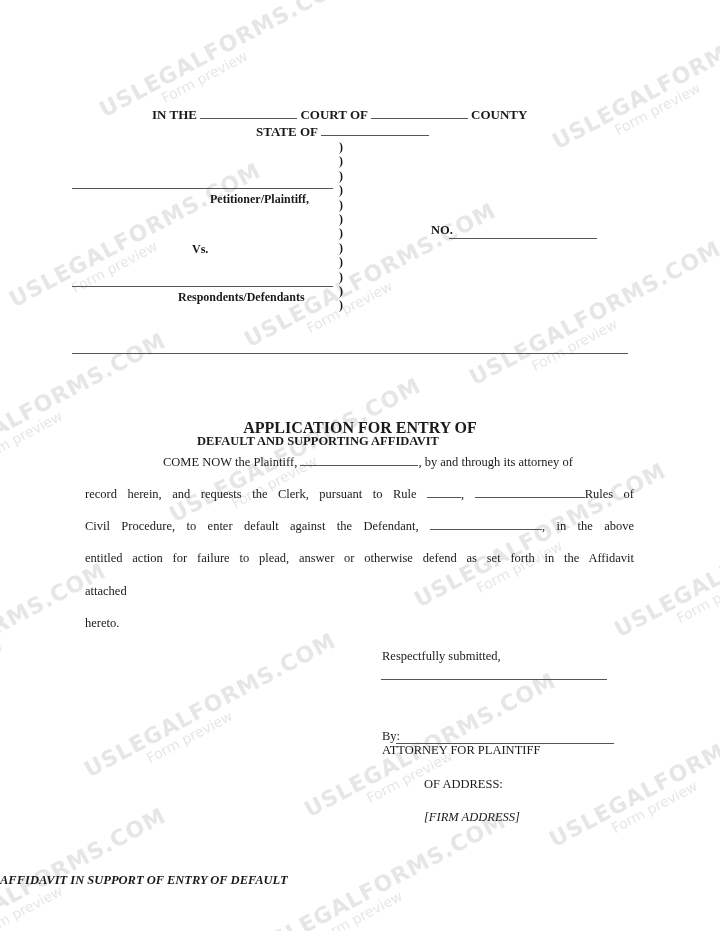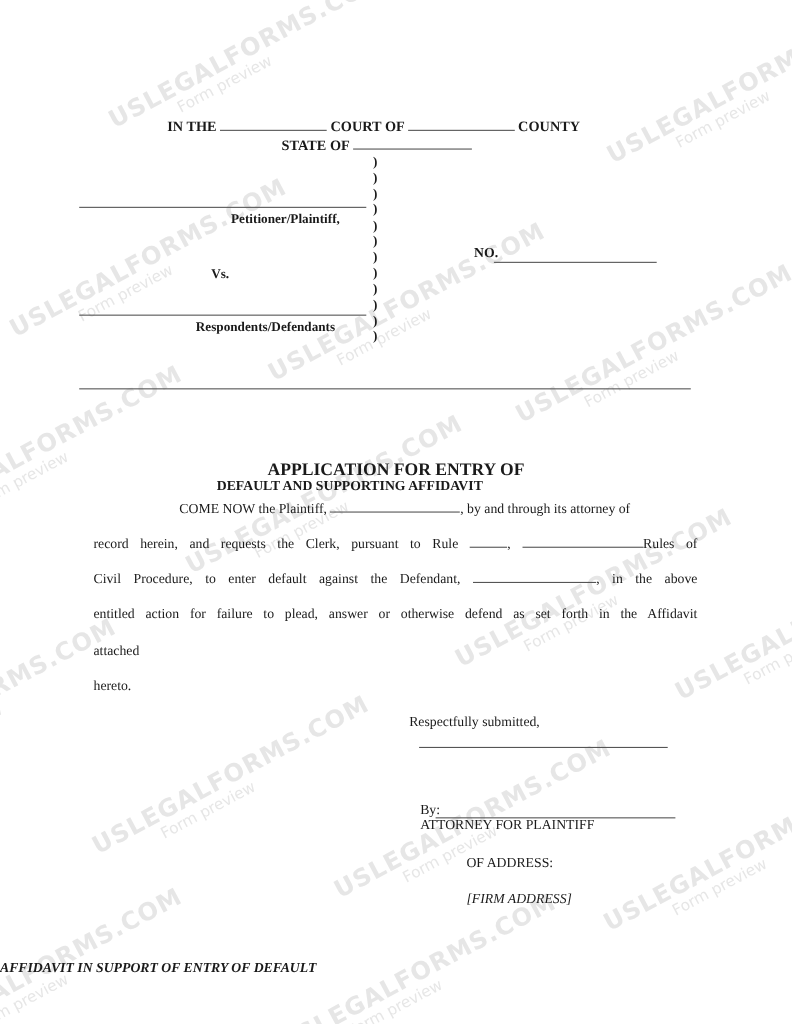--- a/index.html
+++ b/index.html
@@ -133,21 +133,21 @@
   <span class="ul" style="width:110px;"></span><span>Rules of</span>
 </div>
 <div class="body-line justify" style="left:85px; top:518px; width:549px;">
   <span>Civil Procedure, to enter default against the  Defendant,</span>
   <span class="ul" style="width:112px;"></span><span>, in the above</span>
 </div>
 <div class="body-line justify" style="left:85px; top:551px; width:549px;">entitled action for failure to plead,  answer or otherwise defend as set forth in the Affidavit</div>
 <div class="body-line" style="left:85px; top:584px;">attached</div>
 <div class="body-line" style="left:85px; top:616px;">hereto.</div>
 
-<div class="body-line" style="left:372px; top:649px;text-align:center;">Respectfully submitted,</div>
+<div class="body-line" style="left:382px; top:649px;text-align:center;">Respectfully submitted,</div>
 <div class="hline" style="left:381px; top:679px; width:226px;"></div>
 
 <div class="body-line" style="left:382px; top:729px;">By:</div>
 <div class="hline" style="left:396px; top:743px; width:218px;"></div>
 <div class="body-line" style="left:382px; top:743px;">ATTORNEY FOR PLAINTIFF</div>
 <div class="body-line" style="left:424px; top:777px;">OF ADDRESS:</div>
 <div class="body-line" style="left:424px; top:810px;font-style:italic;">[FIRM ADDRESS]</div>
 
 <div class="abs hdr" style="left:0; width:719px; text-align:left; top:842px; font-size:12.5px;font-style:italic;">AFFIDAVIT IN SUPPORT OF ENTRY OF DEFAULT</div>
 

